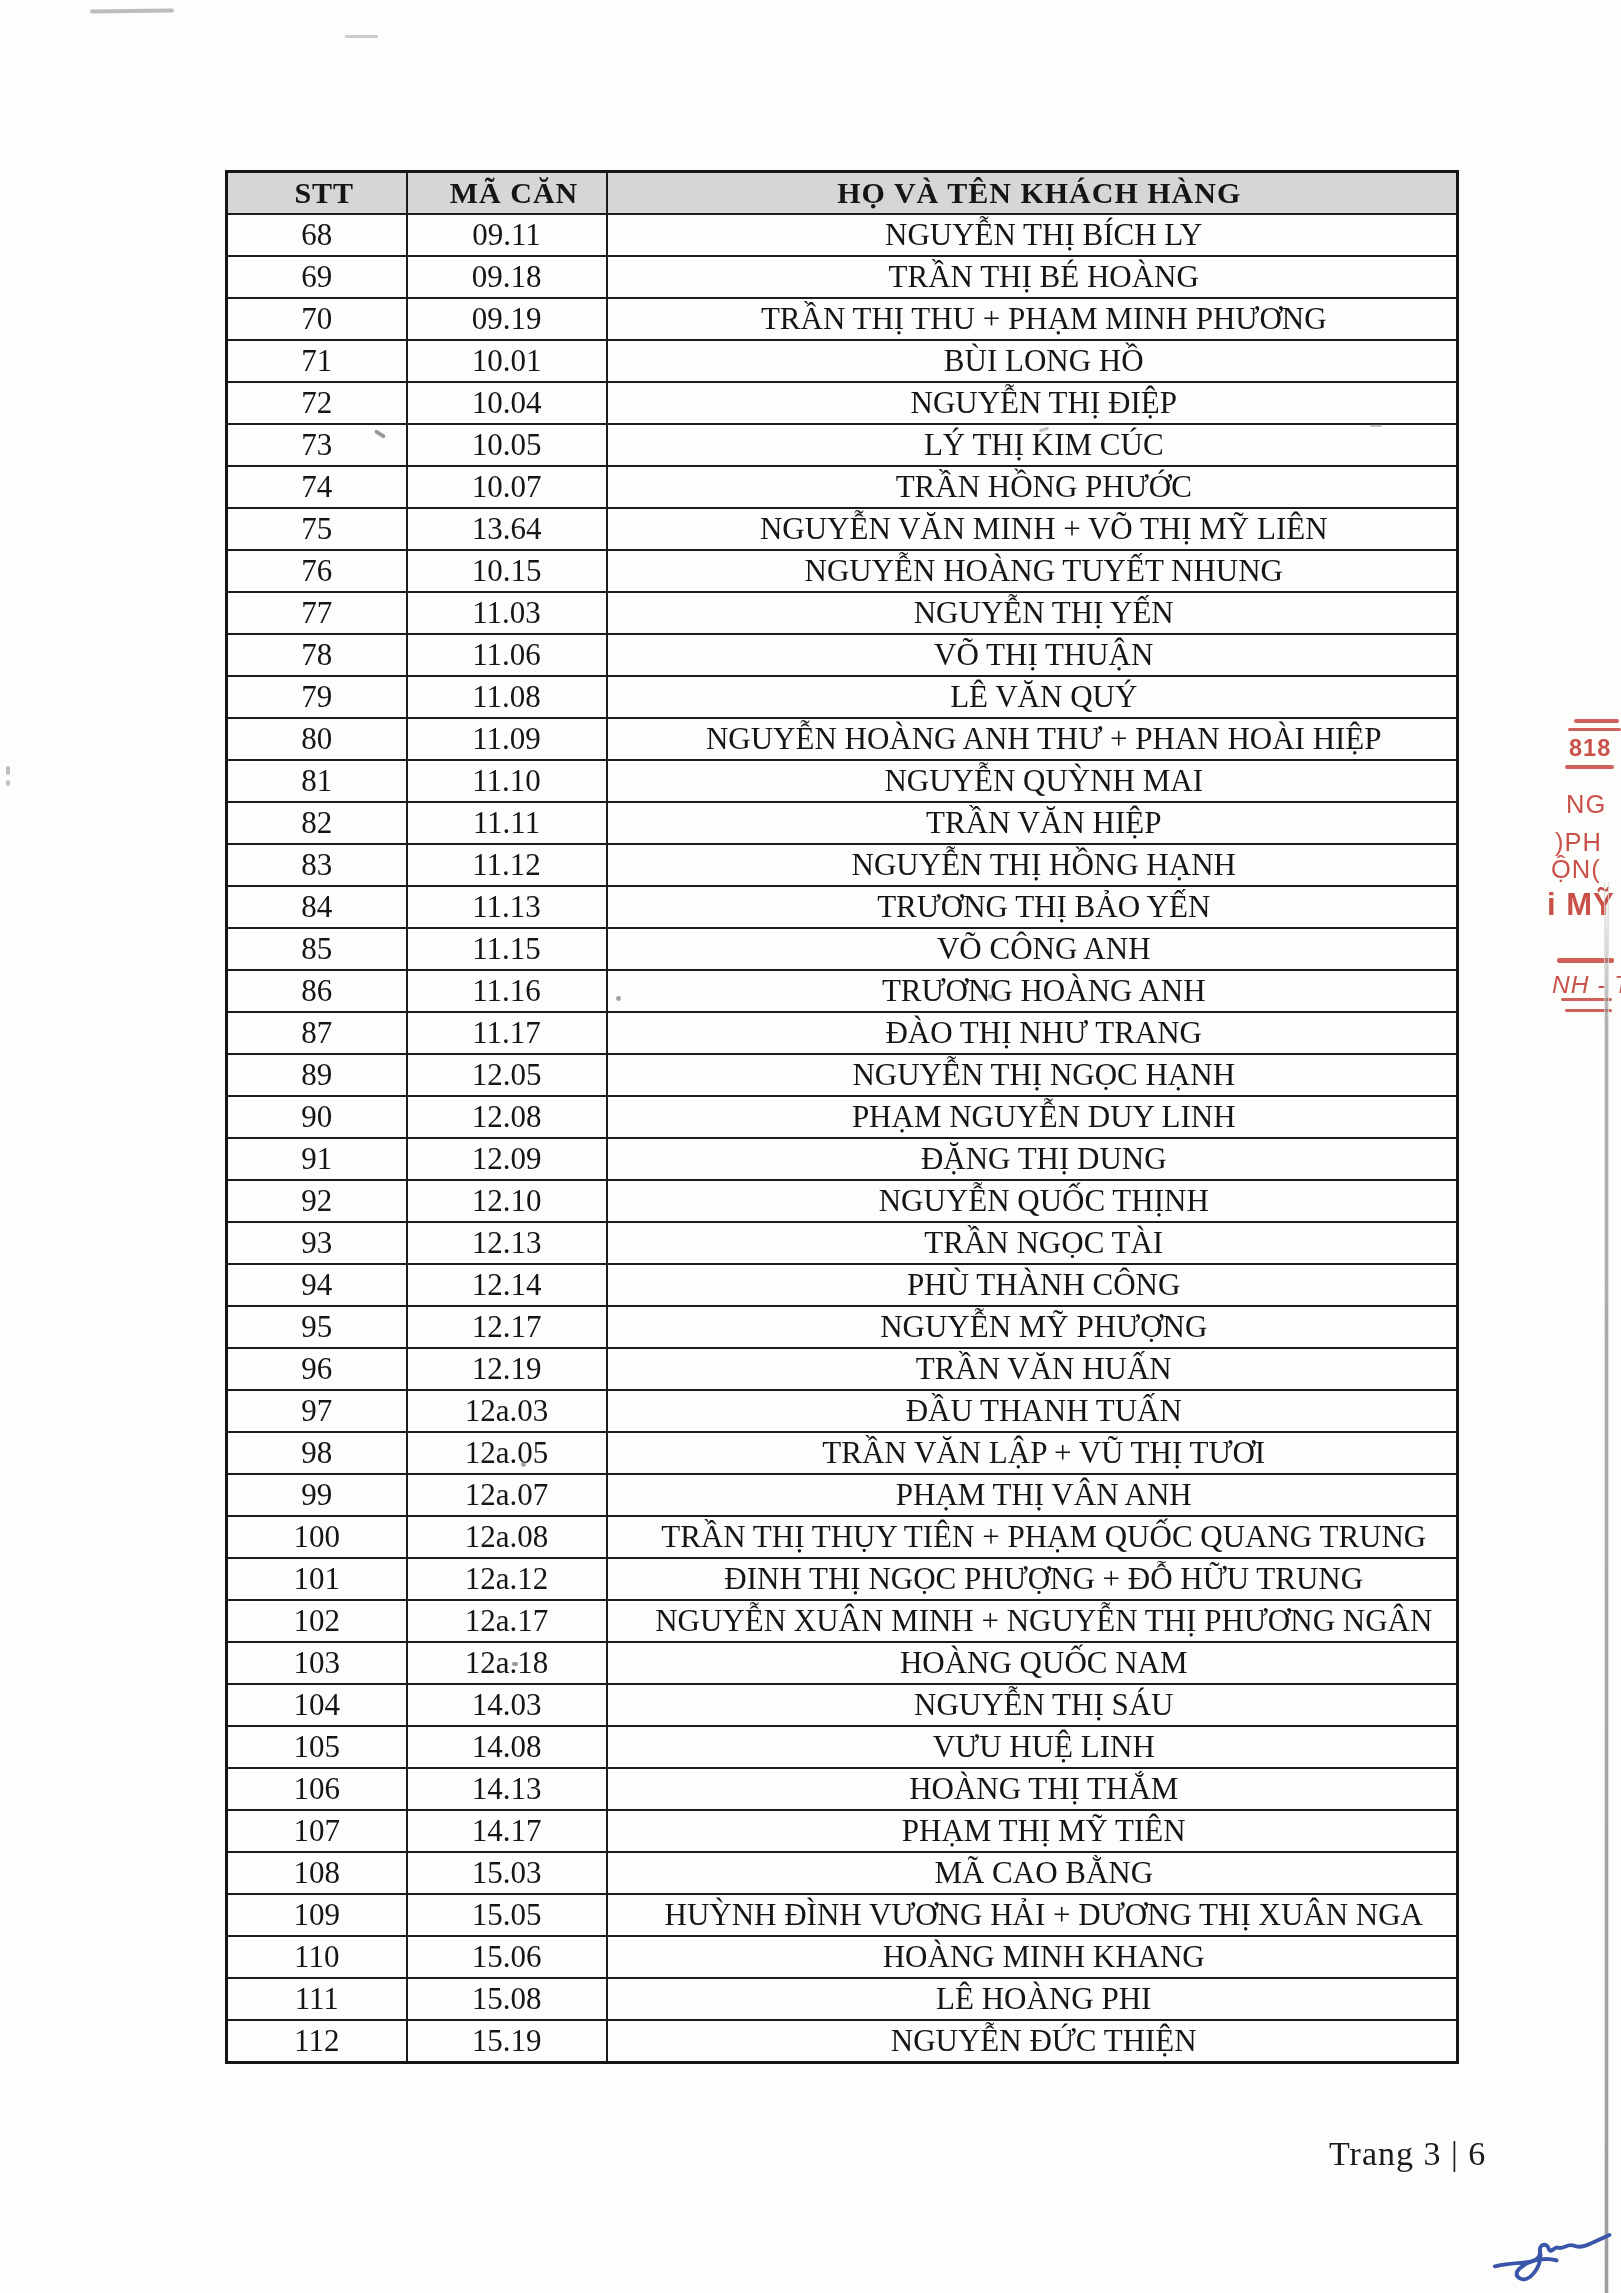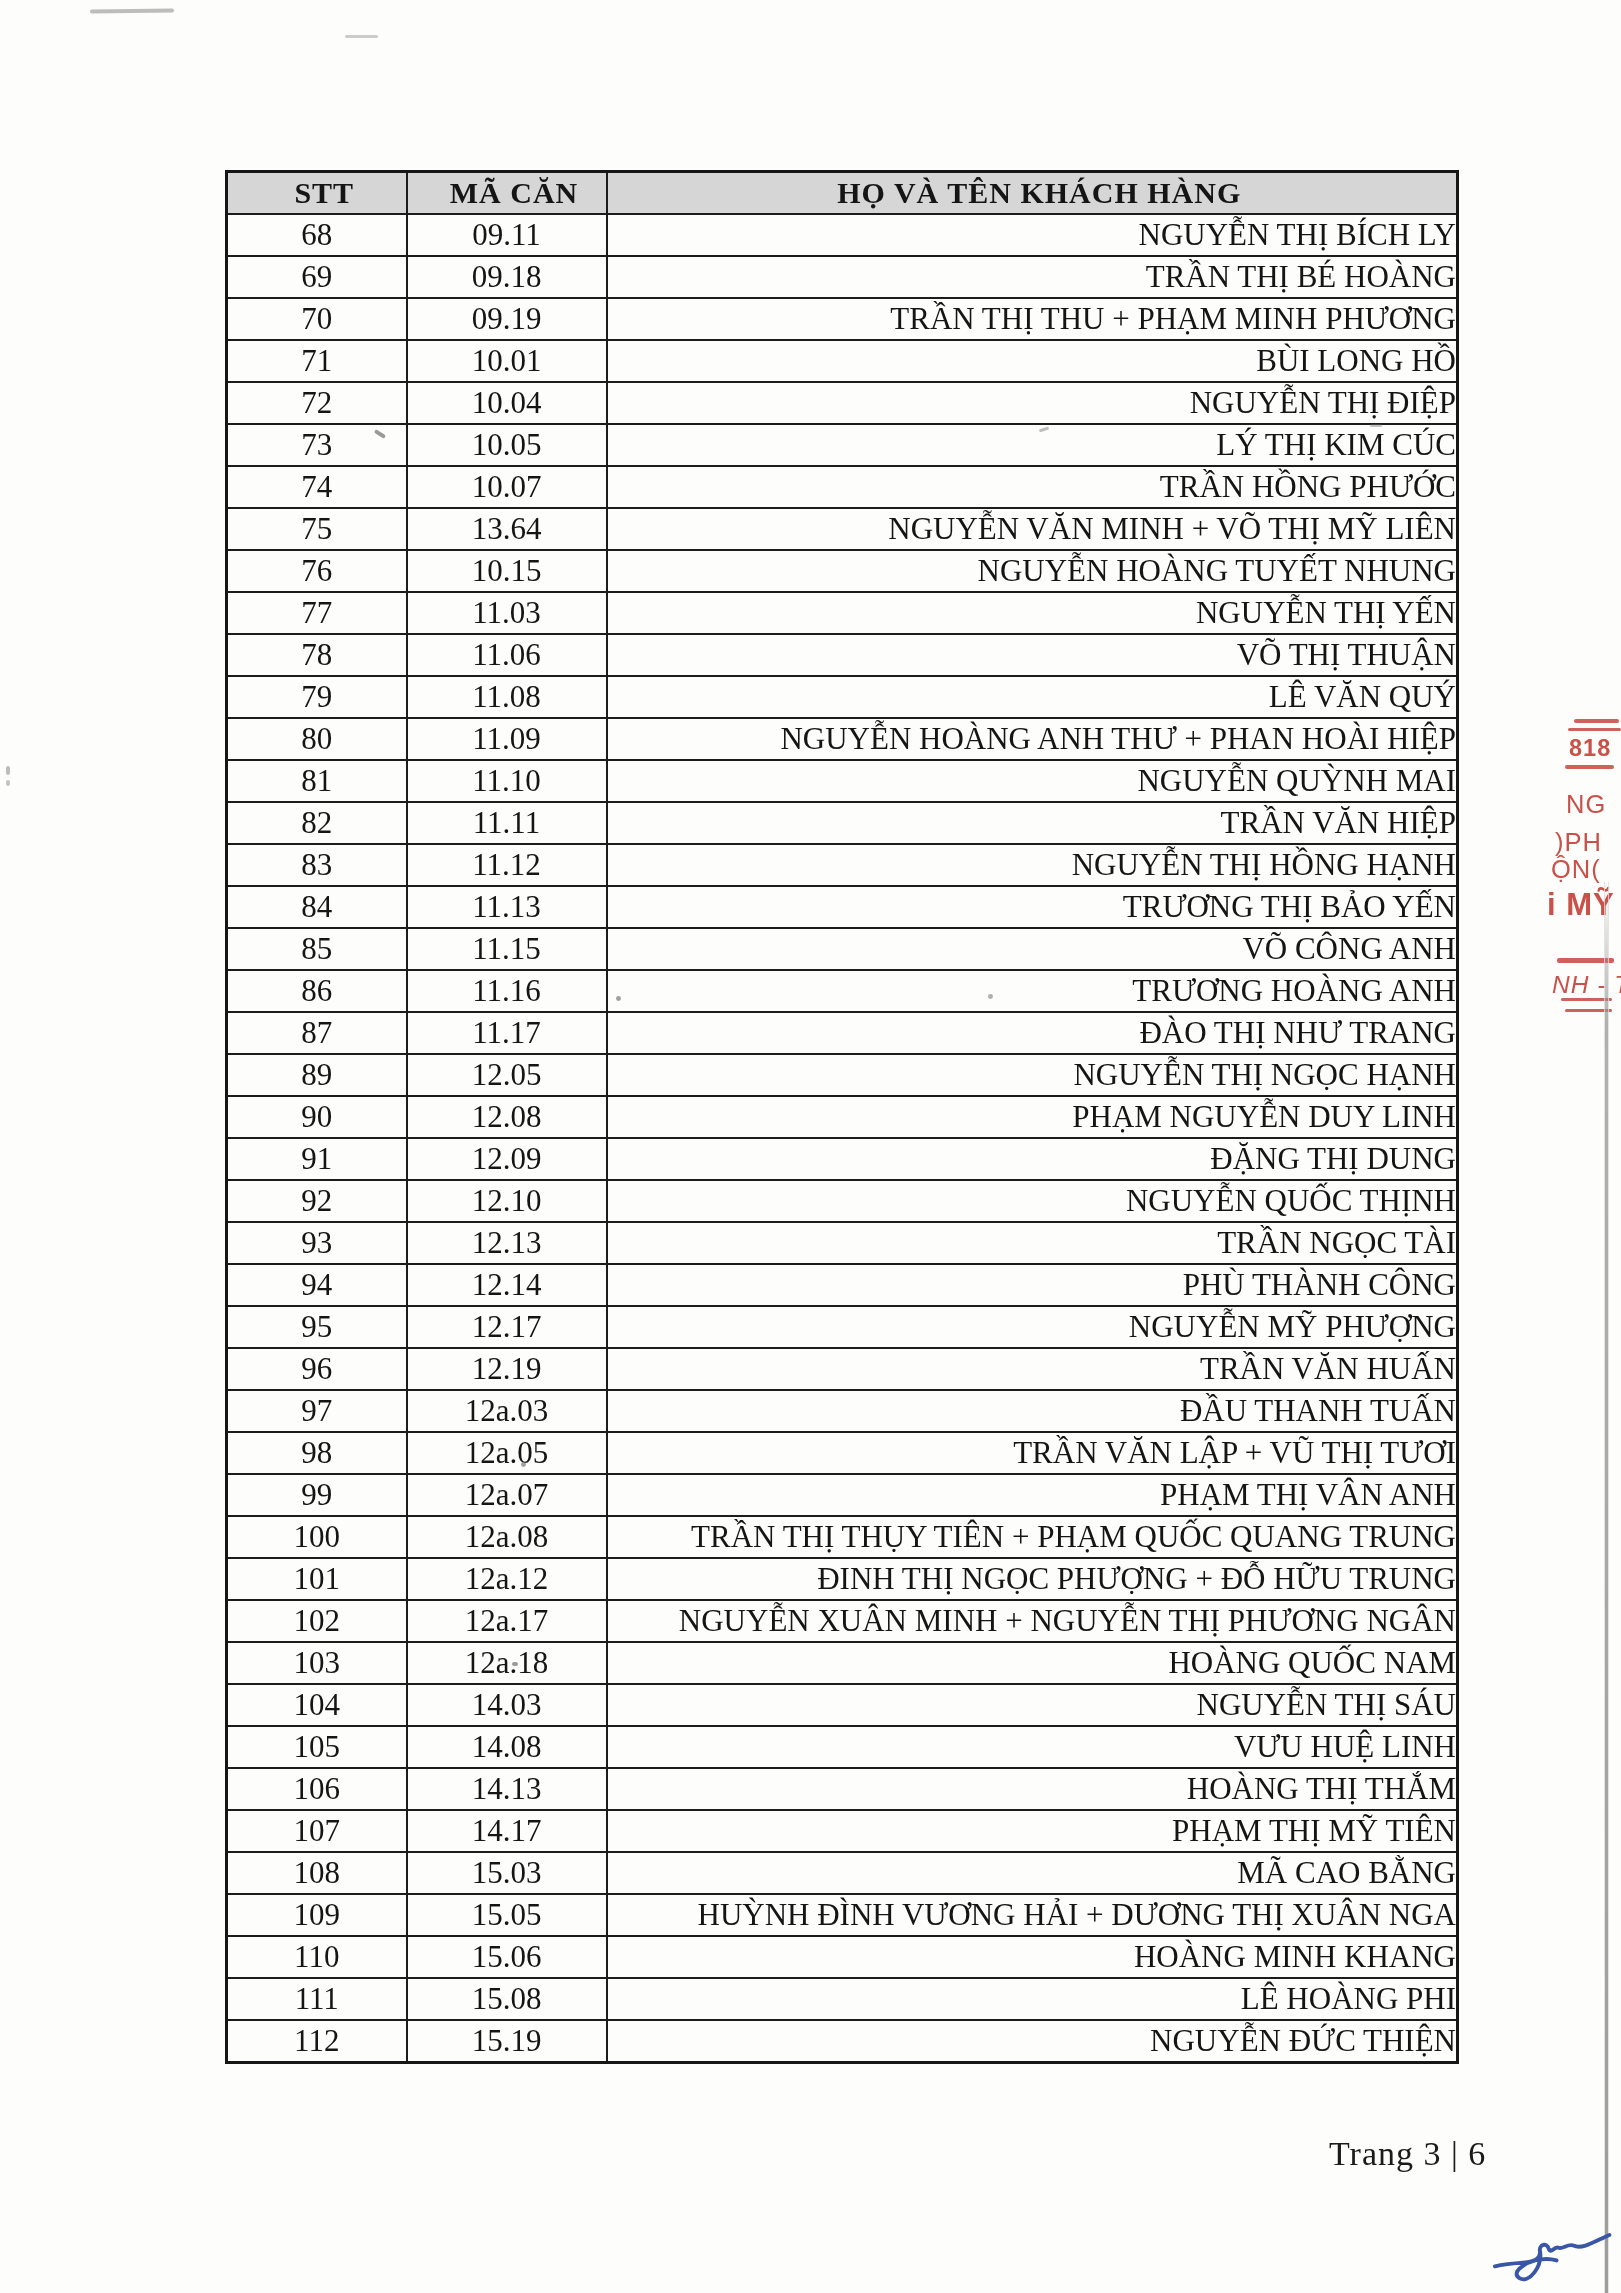--- a/index.html
+++ b/index.html
@@ -29,21 +29,21 @@
   .customer-table thead th{
     background:#d6d6d7;
     font-weight:bold;
     text-align:center;
     letter-spacing:1px;
     font-size:30px;
     padding-left:15px;
   }
   .customer-table td:nth-child(1),
   .customer-table td:nth-child(2){text-align:center;}
-  .customer-table td:nth-child(3){text-align:right;padding-left:24px;}
+  .customer-table td:nth-child(3){text-align:center;padding-left:24px;}
   
   .page-number{
     position:absolute;left:1329px;top:2135px;
     font-size:34px;color:#1b1b1b;letter-spacing:1px;
   }
   
   .stamp{position:absolute;inset:0;pointer-events:none;border-radius:25px;}
   .stamp .sf{
     position:absolute;color:var(--stamp-color,#c23a31);
     font-family:"Liberation Sans","DejaVu Sans",sans-serif;

